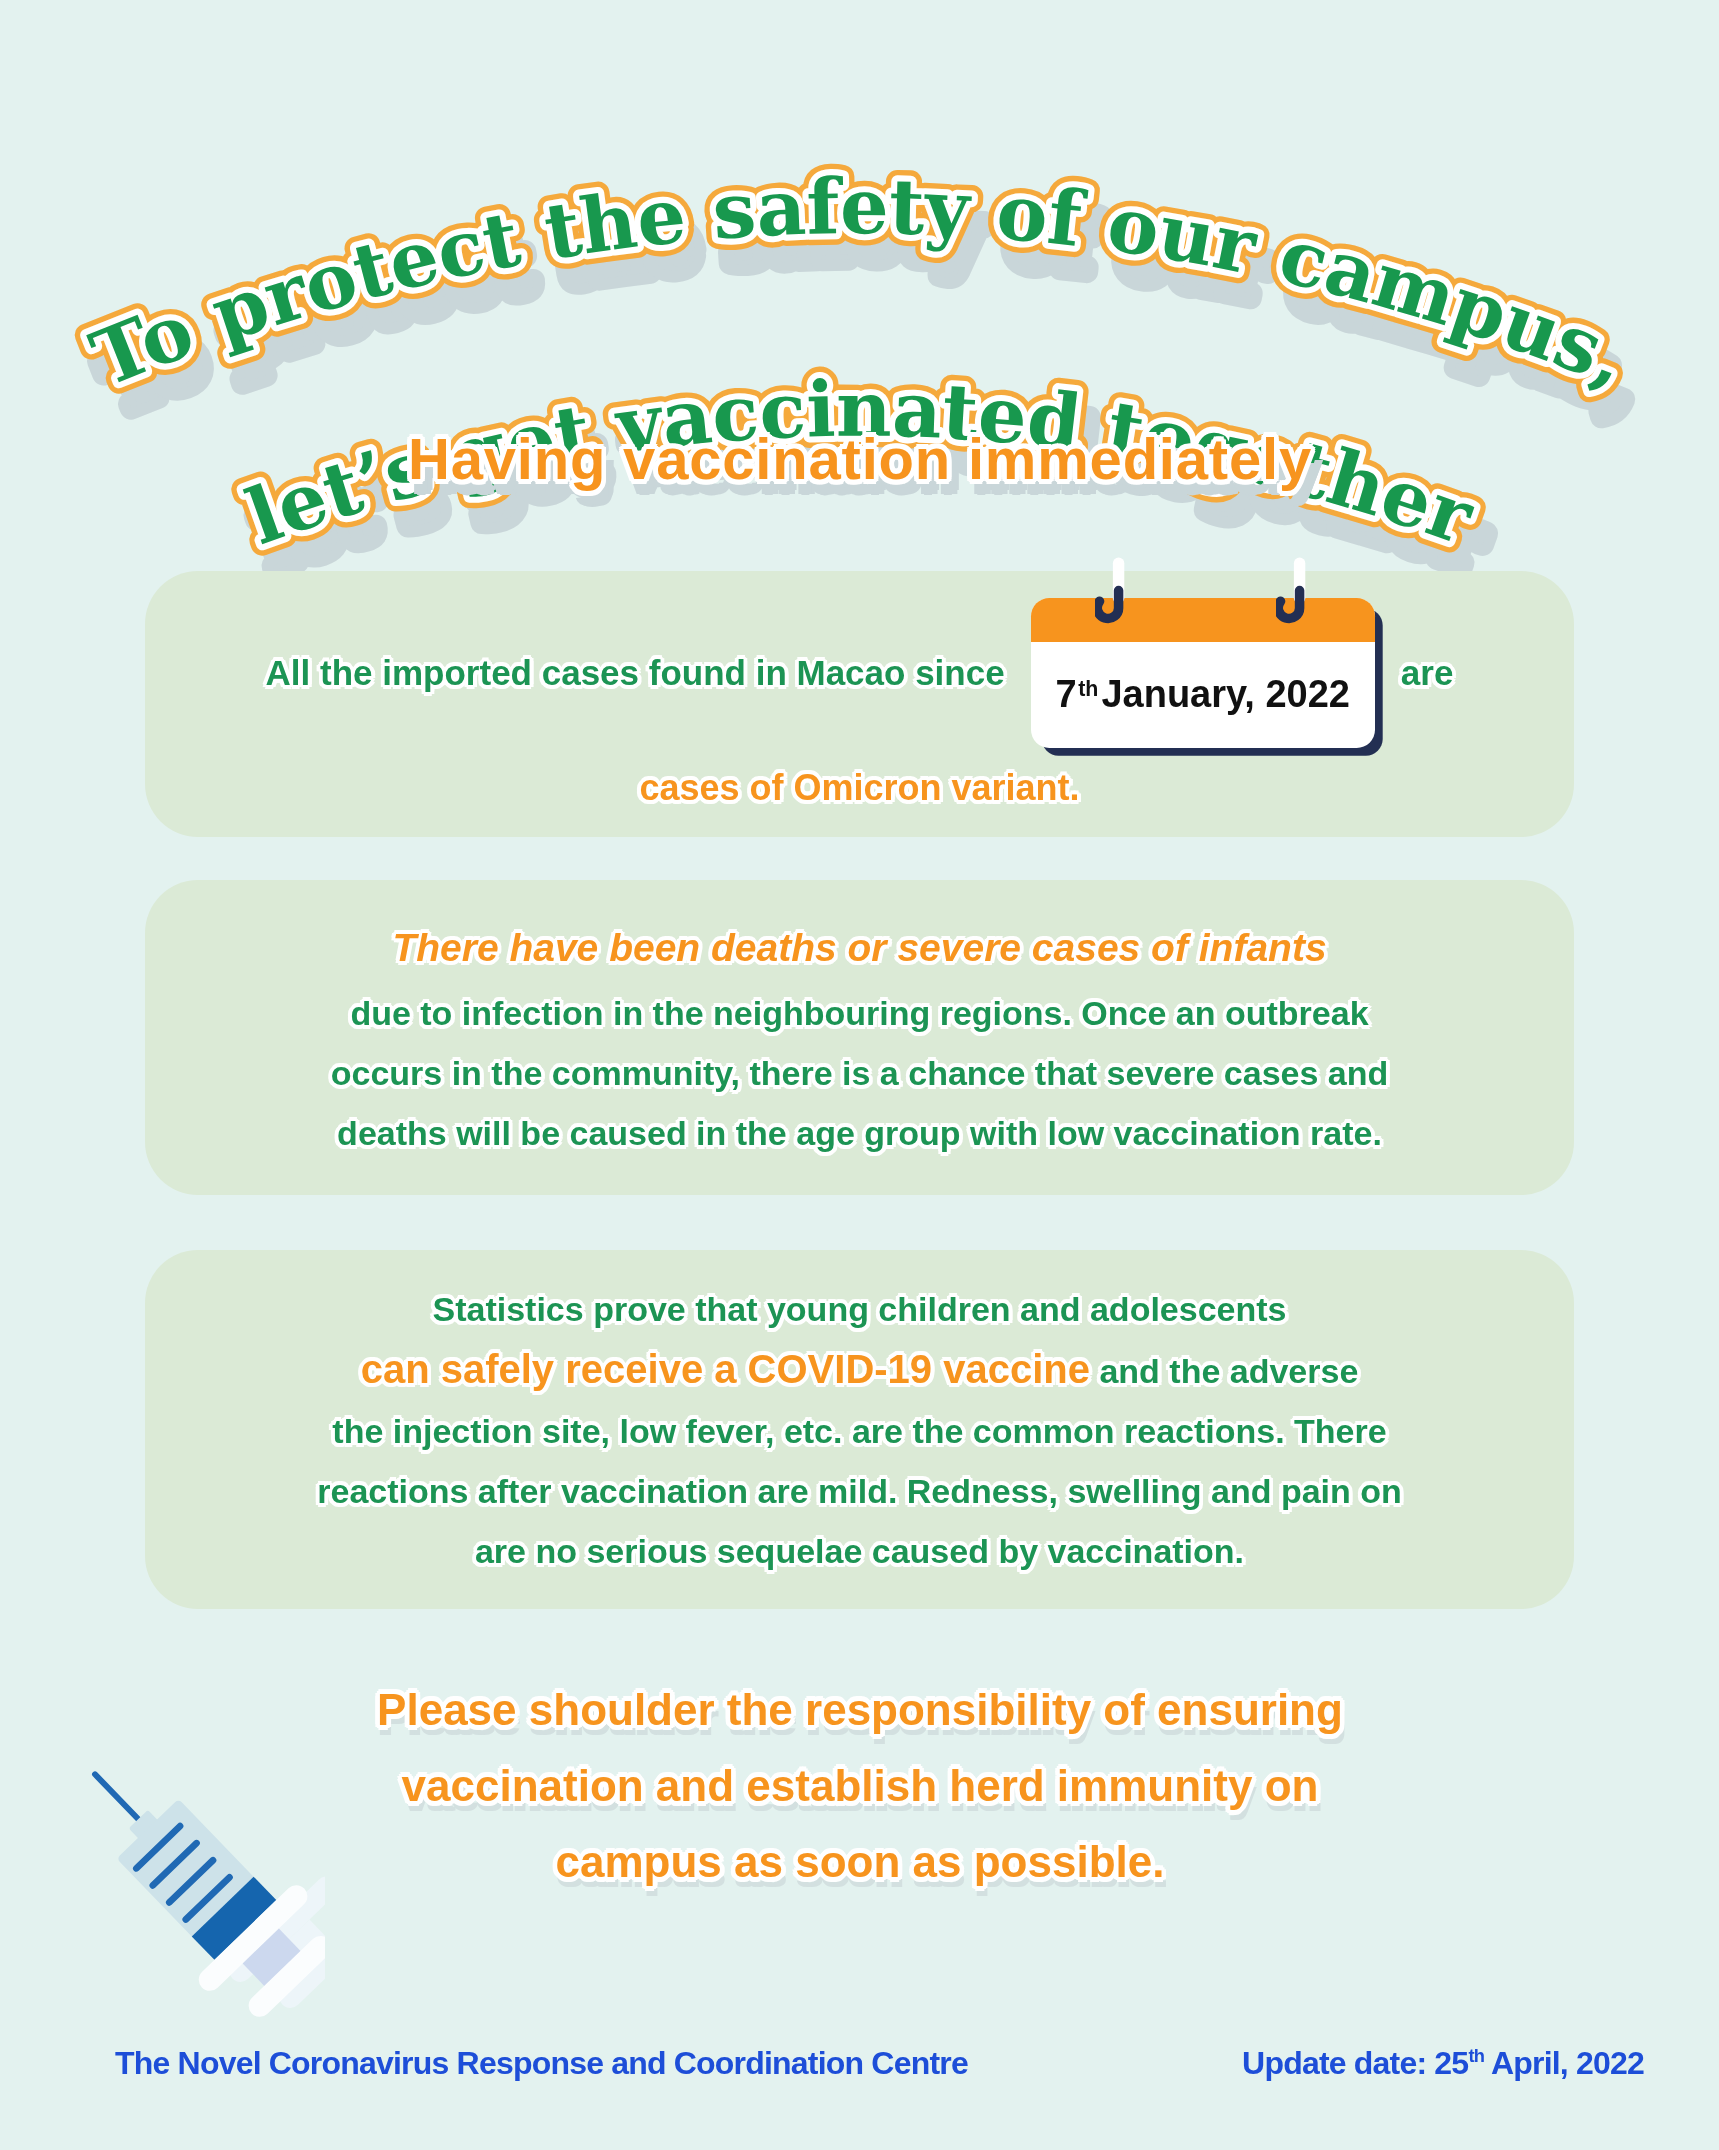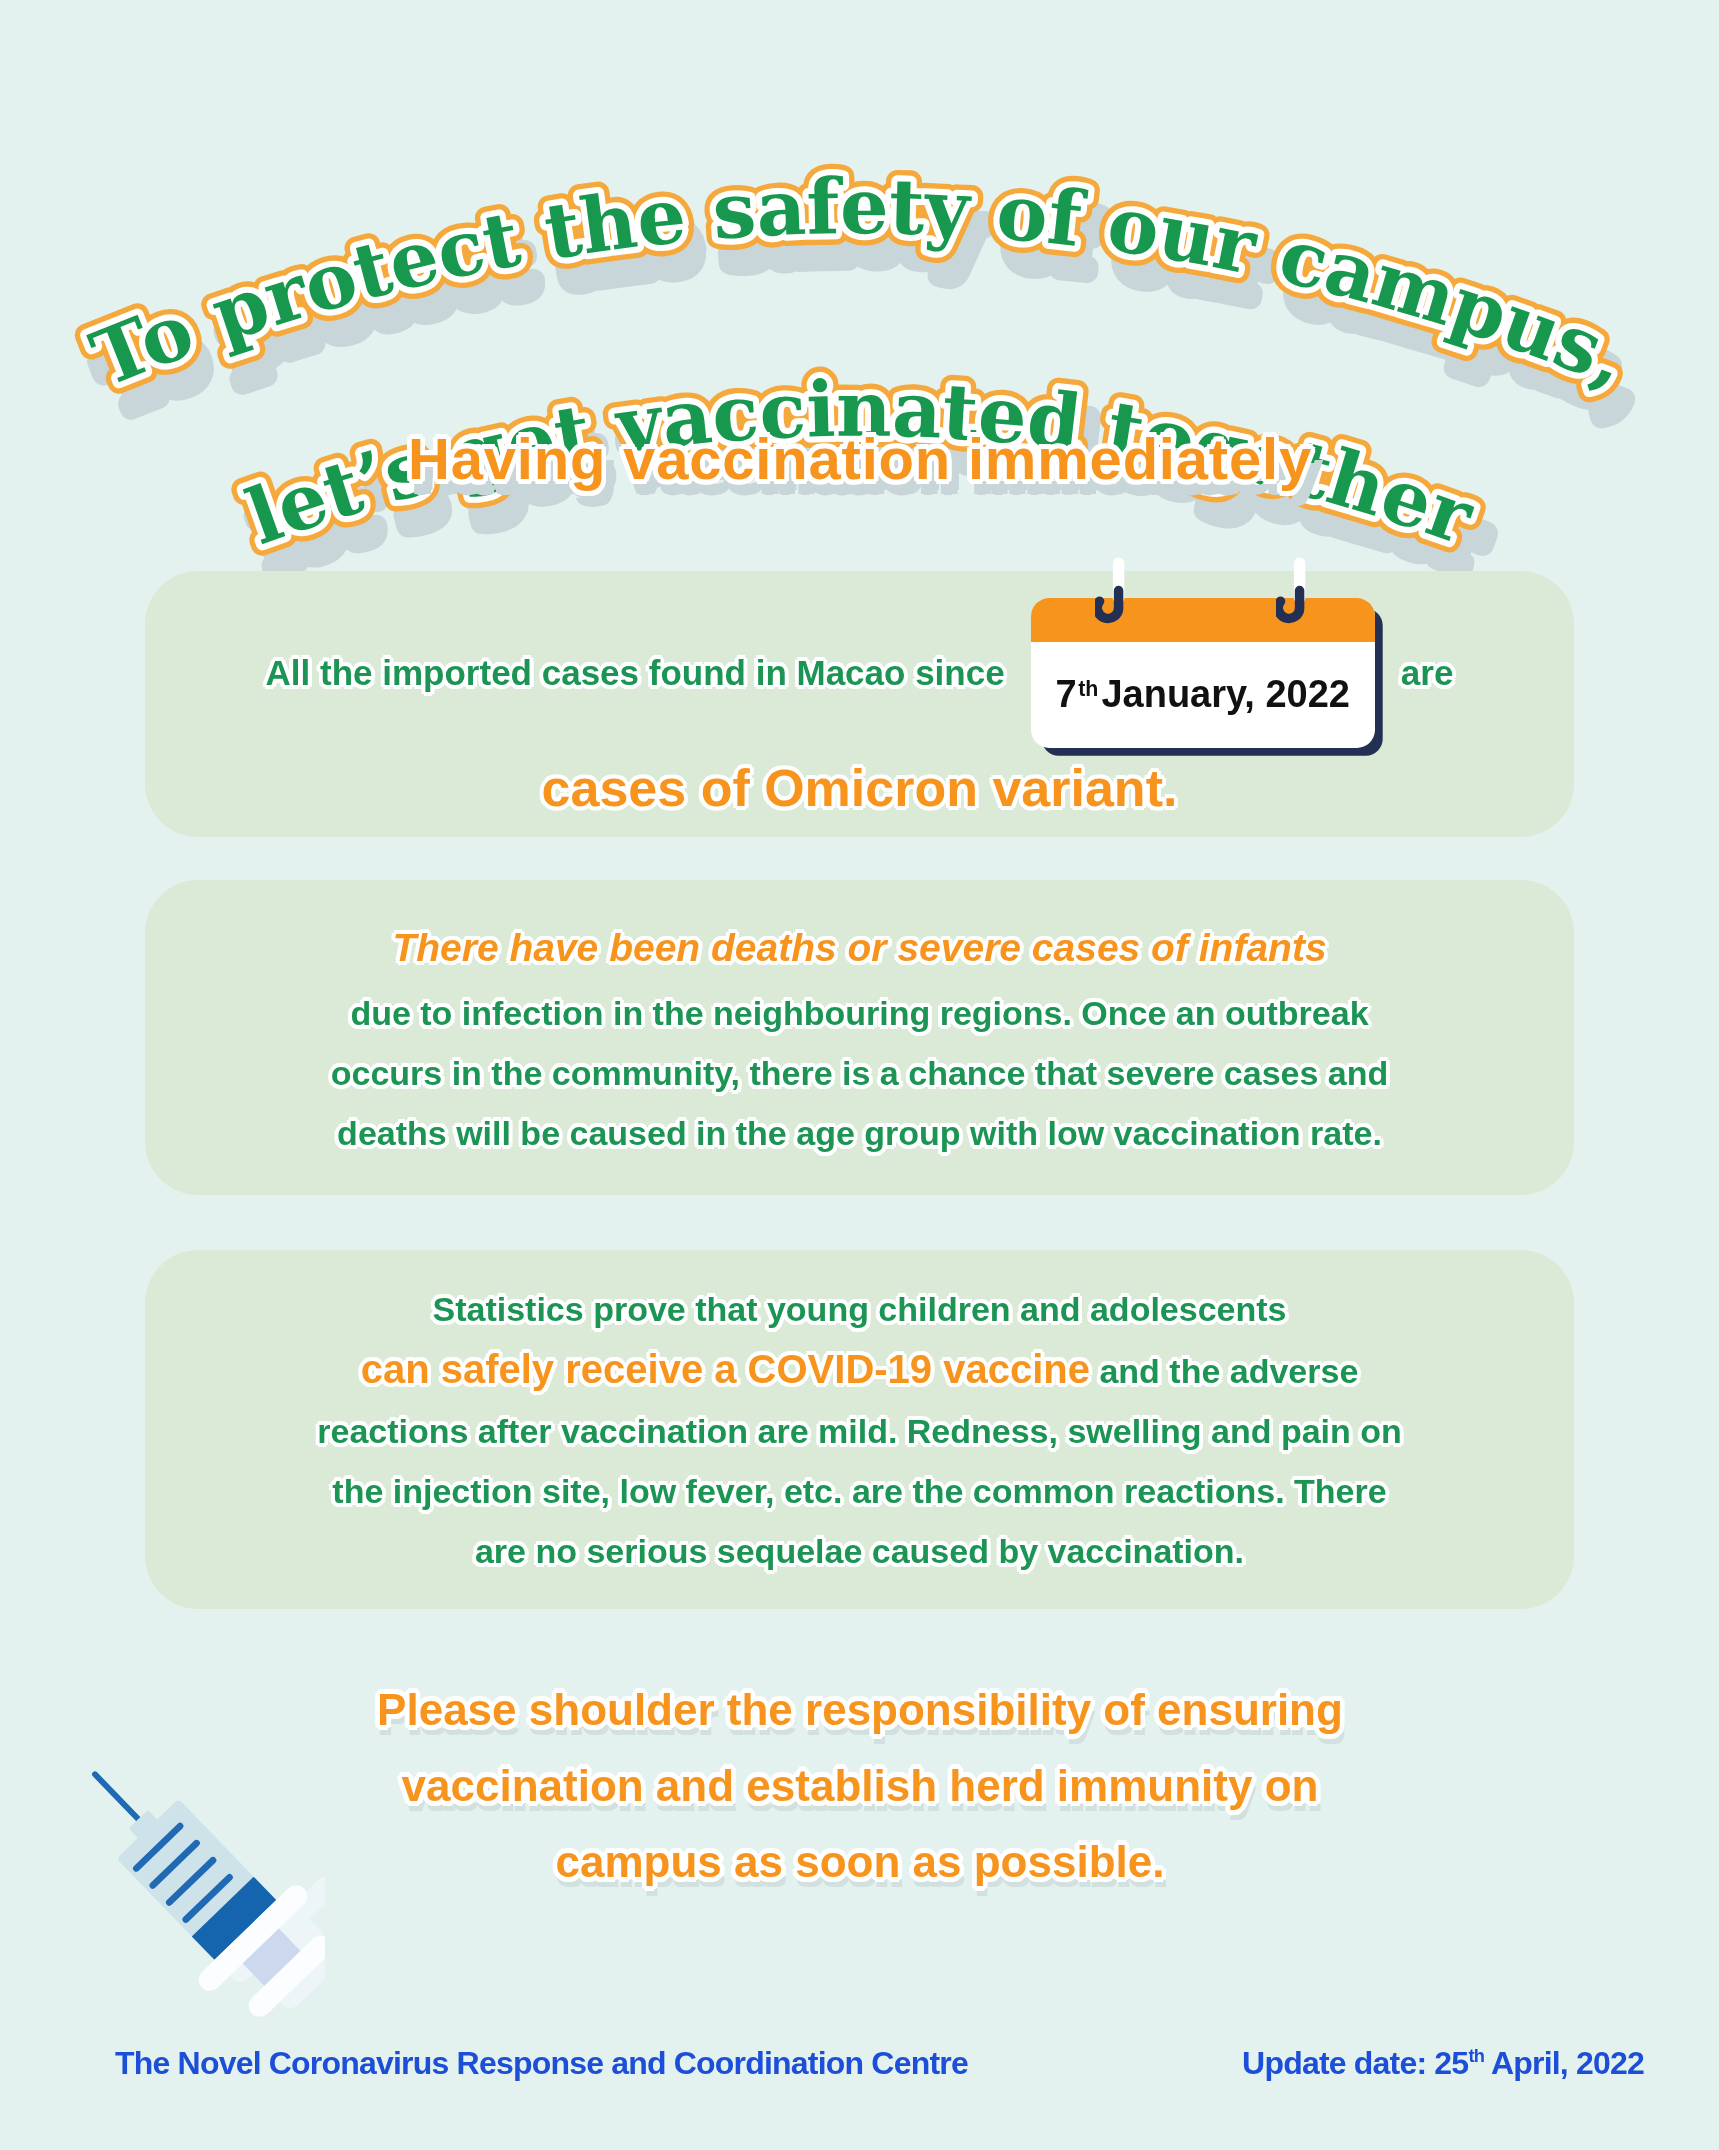--- a/index.html
+++ b/index.html
@@ -36,21 +36,21 @@
   .box3{top:1250px;height:359px;}
 
   .g{color:#1c9454;}
   .o{color:#f7941e;}
   .ln{font-size:34px;font-weight:bold;line-height:60px;white-space:nowrap;}
   .hl{font-size:39px;font-weight:bold;line-height:70px;white-space:nowrap;font-style:italic;}
   .hl-inline{font-size:40px;}
 
   .box1-row1{display:flex;align-items:center;justify-content:center;gap:20px;}
   .box1-row1 .ln{font-size:35px;}
-  .box1-row2{margin-top:17px;font-size:52px;font-weight:bold;line-height:46px;}
+  .box1-row2{margin-top:17px;font-size:36px;font-weight:bold;line-height:46px;}
 
   
   .calendar{position:relative;display:inline-flex;flex-direction:column;
       width:344px;height:150px;background:#fff;border-radius:18.3px;
       box-shadow:9.2px 9.2px 0 -1.5px #232f53;margin:0 6.1px;}
   .cal-top{height:44px;background:#f7941e;border-radius:18.3px 18.3px 0 0;}
   .cal-date{flex:1;display:flex;align-items:center;justify-content:center;
       font-size:38px;font-weight:bold;color:#111;}
   .cal-date sup{font-size:21.4px;vertical-align:super;margin:-10.7px 3.1px 0 1.5px;}
   .ring{position:absolute;top:-44px;width:35px;height:96px;}
@@ -135,22 +135,22 @@
   <section class="box box2">
     <div class="hl o ow">There have been deaths or severe cases of infants</div>
     <div class="ln g ow">due to infection in the neighbouring regions. Once an outbreak</div>
     <div class="ln g ow">occurs in the community, there is a chance that severe cases and</div>
     <div class="ln g ow">deaths will be caused in the age group with low vaccination rate.</div>
   </section>
 
   <section class="box box3">
     <div class="ln g ow">Statistics prove that young children and adolescents</div>
     <div class="ln g ow"><span class="o hl-inline ow">can safely receive a COVID-19 vaccine</span><span> and the adverse</span></div>
+    <div class="ln g ow">the injection site, low fever, etc. are the common reactions. There</div>
     <div class="ln g ow">reactions after vaccination are mild. Redness, swelling and pain on</div>
-    <div class="ln g ow">the injection site, low fever, etc. are the common reactions. There</div>
     <div class="ln g ow">are no serious sequelae caused by vaccination.</div>
   </section>
 
   <div class="cta">
     <div class="cta-line">Please shoulder the responsibility of ensuring</div>
     <div class="cta-line">vaccination and establish herd immunity on</div>
     <div class="cta-line">campus as soon as possible.</div>
   </div>
 
   <svg class="syringe" width="252" height="312" viewBox="0 0 340 420">

